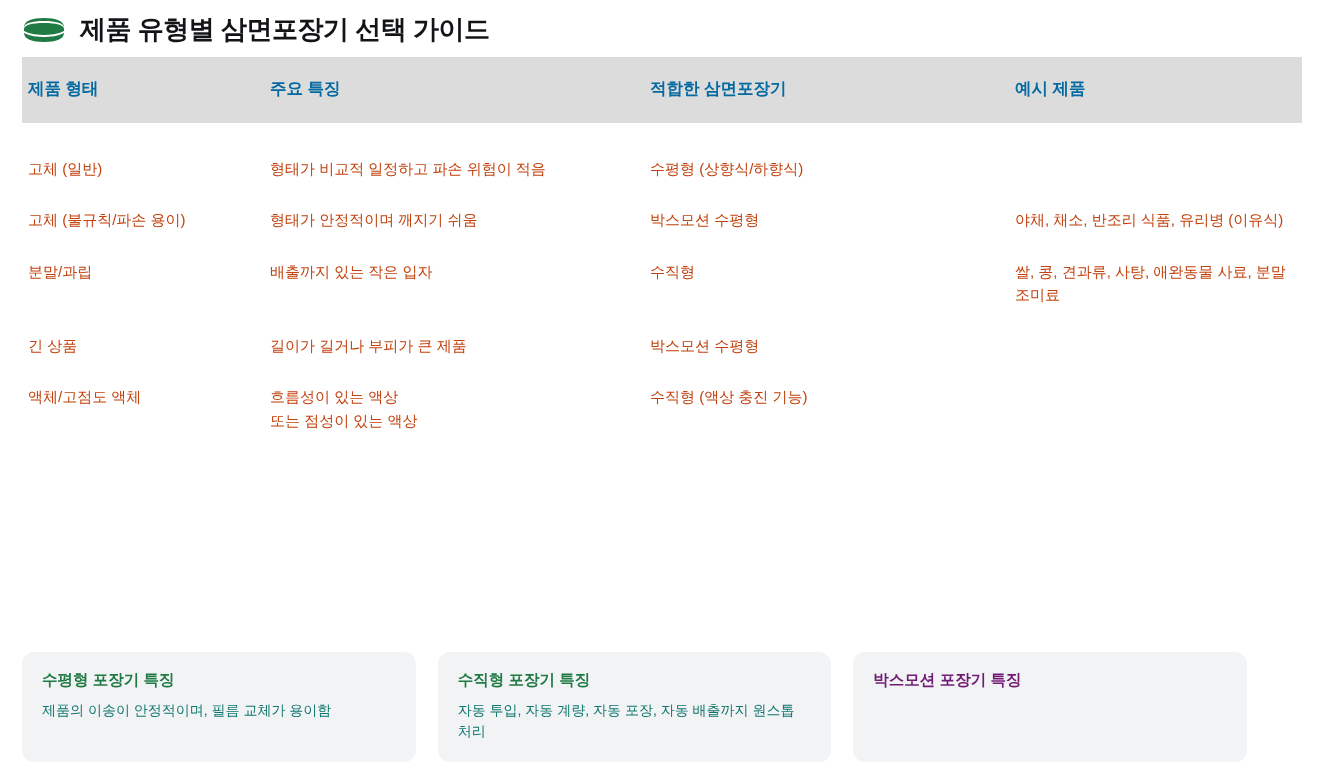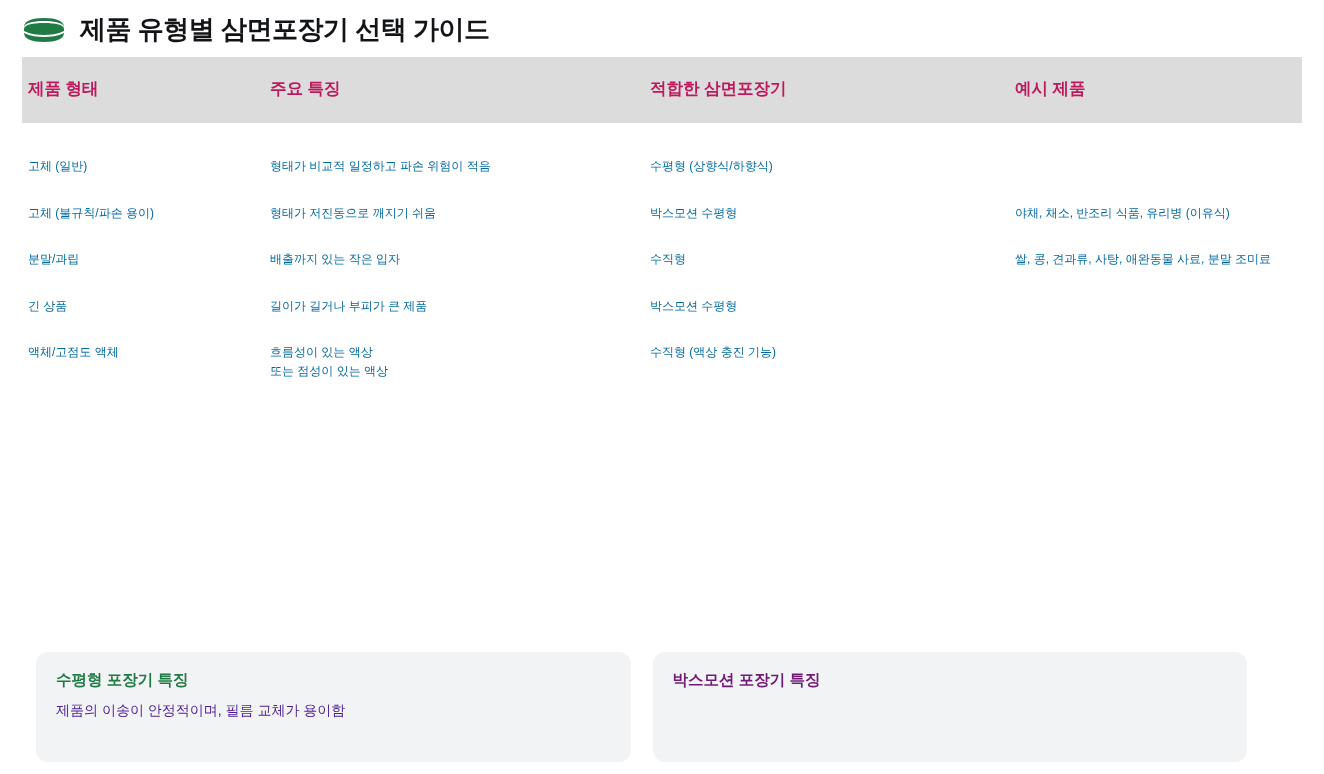--- a/index.html
+++ b/index.html
@@ -49,50 +49,50 @@
   .table {
     width: 1280px;
     border-collapse: collapse;
     table-layout: fixed;
   }
   .table thead th {
     background: #dcdcdc;
     text-align: left;
     font-size: 16.5px;
     font-weight: bold;
-    color: #be185d;
+    color: #0369a1;
     padding: 18px 8px 20px 8px;
     height: 66px;
     box-sizing: border-box;
     vertical-align: middle;
   }
   .table thead th.c0 { padding-left: 6px; }
   .col0 { width: 240px; }
   .col1 { width: 380px; }
   .col2 { width: 365px; }
   .col3 { width: 295px; }
 
   .table tbody td {
-    font-size: 12px;
-    color: #0369a1;
+    font-size: 15px;
+    color: #c2410c;
     vertical-align: top;
     padding: 14px 10px 14px 8px;
     line-height: 1.55;
   }
   .table tbody tr.r0 td { padding-top: 34px; }
   .table tbody td.c0 { padding-left: 6px; white-space: nowrap; }
   .table tbody td.c1 { padding-right: 22px; }
   .table tbody td.c3 { padding-right: 0; }
 
   .row-tall td { padding-top: 22px; padding-bottom: 22px; }
 
   
   .cards {
     position: absolute;
-    left: 36px;
+    left: 22px;
     right: 22px;
     bottom: 12px;
     display: flex;
     gap: 22px;
   }
   .card {
     flex: 1 1 0;
     background: #f2f3f5;
     border-radius: 12px;
     padding: 18px 20px 20px 20px;
@@ -102,21 +102,21 @@
   .card-title {
     font-size: 15.5px;
     font-weight: bold;
     margin-bottom: 9px;
   }
   .card-title.green { color: #1f7a44; }
   .card-title.orange { color: #701a75; }
   .card-body {
     font-size: 14px;
     line-height: 1.5;
-    color: #4c1d95;
+    color: #0f766e;
   }
 </style>
 </head>
 <body>
 
 <div class="page">
 
   <div class="header">
     <span class="logo-icon">
       <svg width="44" height="30" viewBox="0 0 44 30" xmlns="http://www.w3.org/2000/svg">
@@ -145,21 +145,21 @@
     </thead>
     <tbody>
       <tr class="r0">
         <td class="c0">고체 (일반)</td>
         <td class="c1">형태가 비교적 일정하고 파손 위험이 적음</td>
         <td class="c2">수평형 (상향식/하향식)</td>
         <td class="c3"></td>
       </tr>
       <tr class="row-tall">
         <td class="c0">고체 (불규칙/파손 용이)</td>
-        <td class="c1">형태가 저진동으로 깨지기 쉬움</td>
+        <td class="c1">형태가 안정적이며 깨지기 쉬움</td>
         <td class="c2">박스모션 수평형</td>
         <td class="c3">야채, 채소, 반조리 식품, 유리병 (이유식)</td>
       </tr>
       <tr class="row-tall">
         <td class="c0">분말/과립</td>
         <td class="c1">배출까지 있는 작은 입자</td>
         <td class="c2">수직형</td>
         <td class="c3">쌀, 콩, 견과류, 사탕, 애완동물 사료, 분말 조미료</td>
       </tr>
       <tr>
@@ -177,17 +177,21 @@
       </tr>
     </tbody>
   </table>
 
   <div class="cards">
     <div class="card">
       <div class="card-title green">수평형 포장기 특징</div>
       <div class="card-body">제품의 이송이 안정적이며, 필름 교체가 용이함</div>
     </div>
     <div class="card">
+      <div class="card-title green">수직형 포장기 특징</div>
+      <div class="card-body">자동 투입, 자동 계량, 자동 포장, 자동 배출까지 원스톱 처리</div>
+    </div>
+    <div class="card">
       <div class="card-title orange">박스모션 포장기 특징</div>
     </div>
   </div>
 
 </div>
 
 </body></html>

